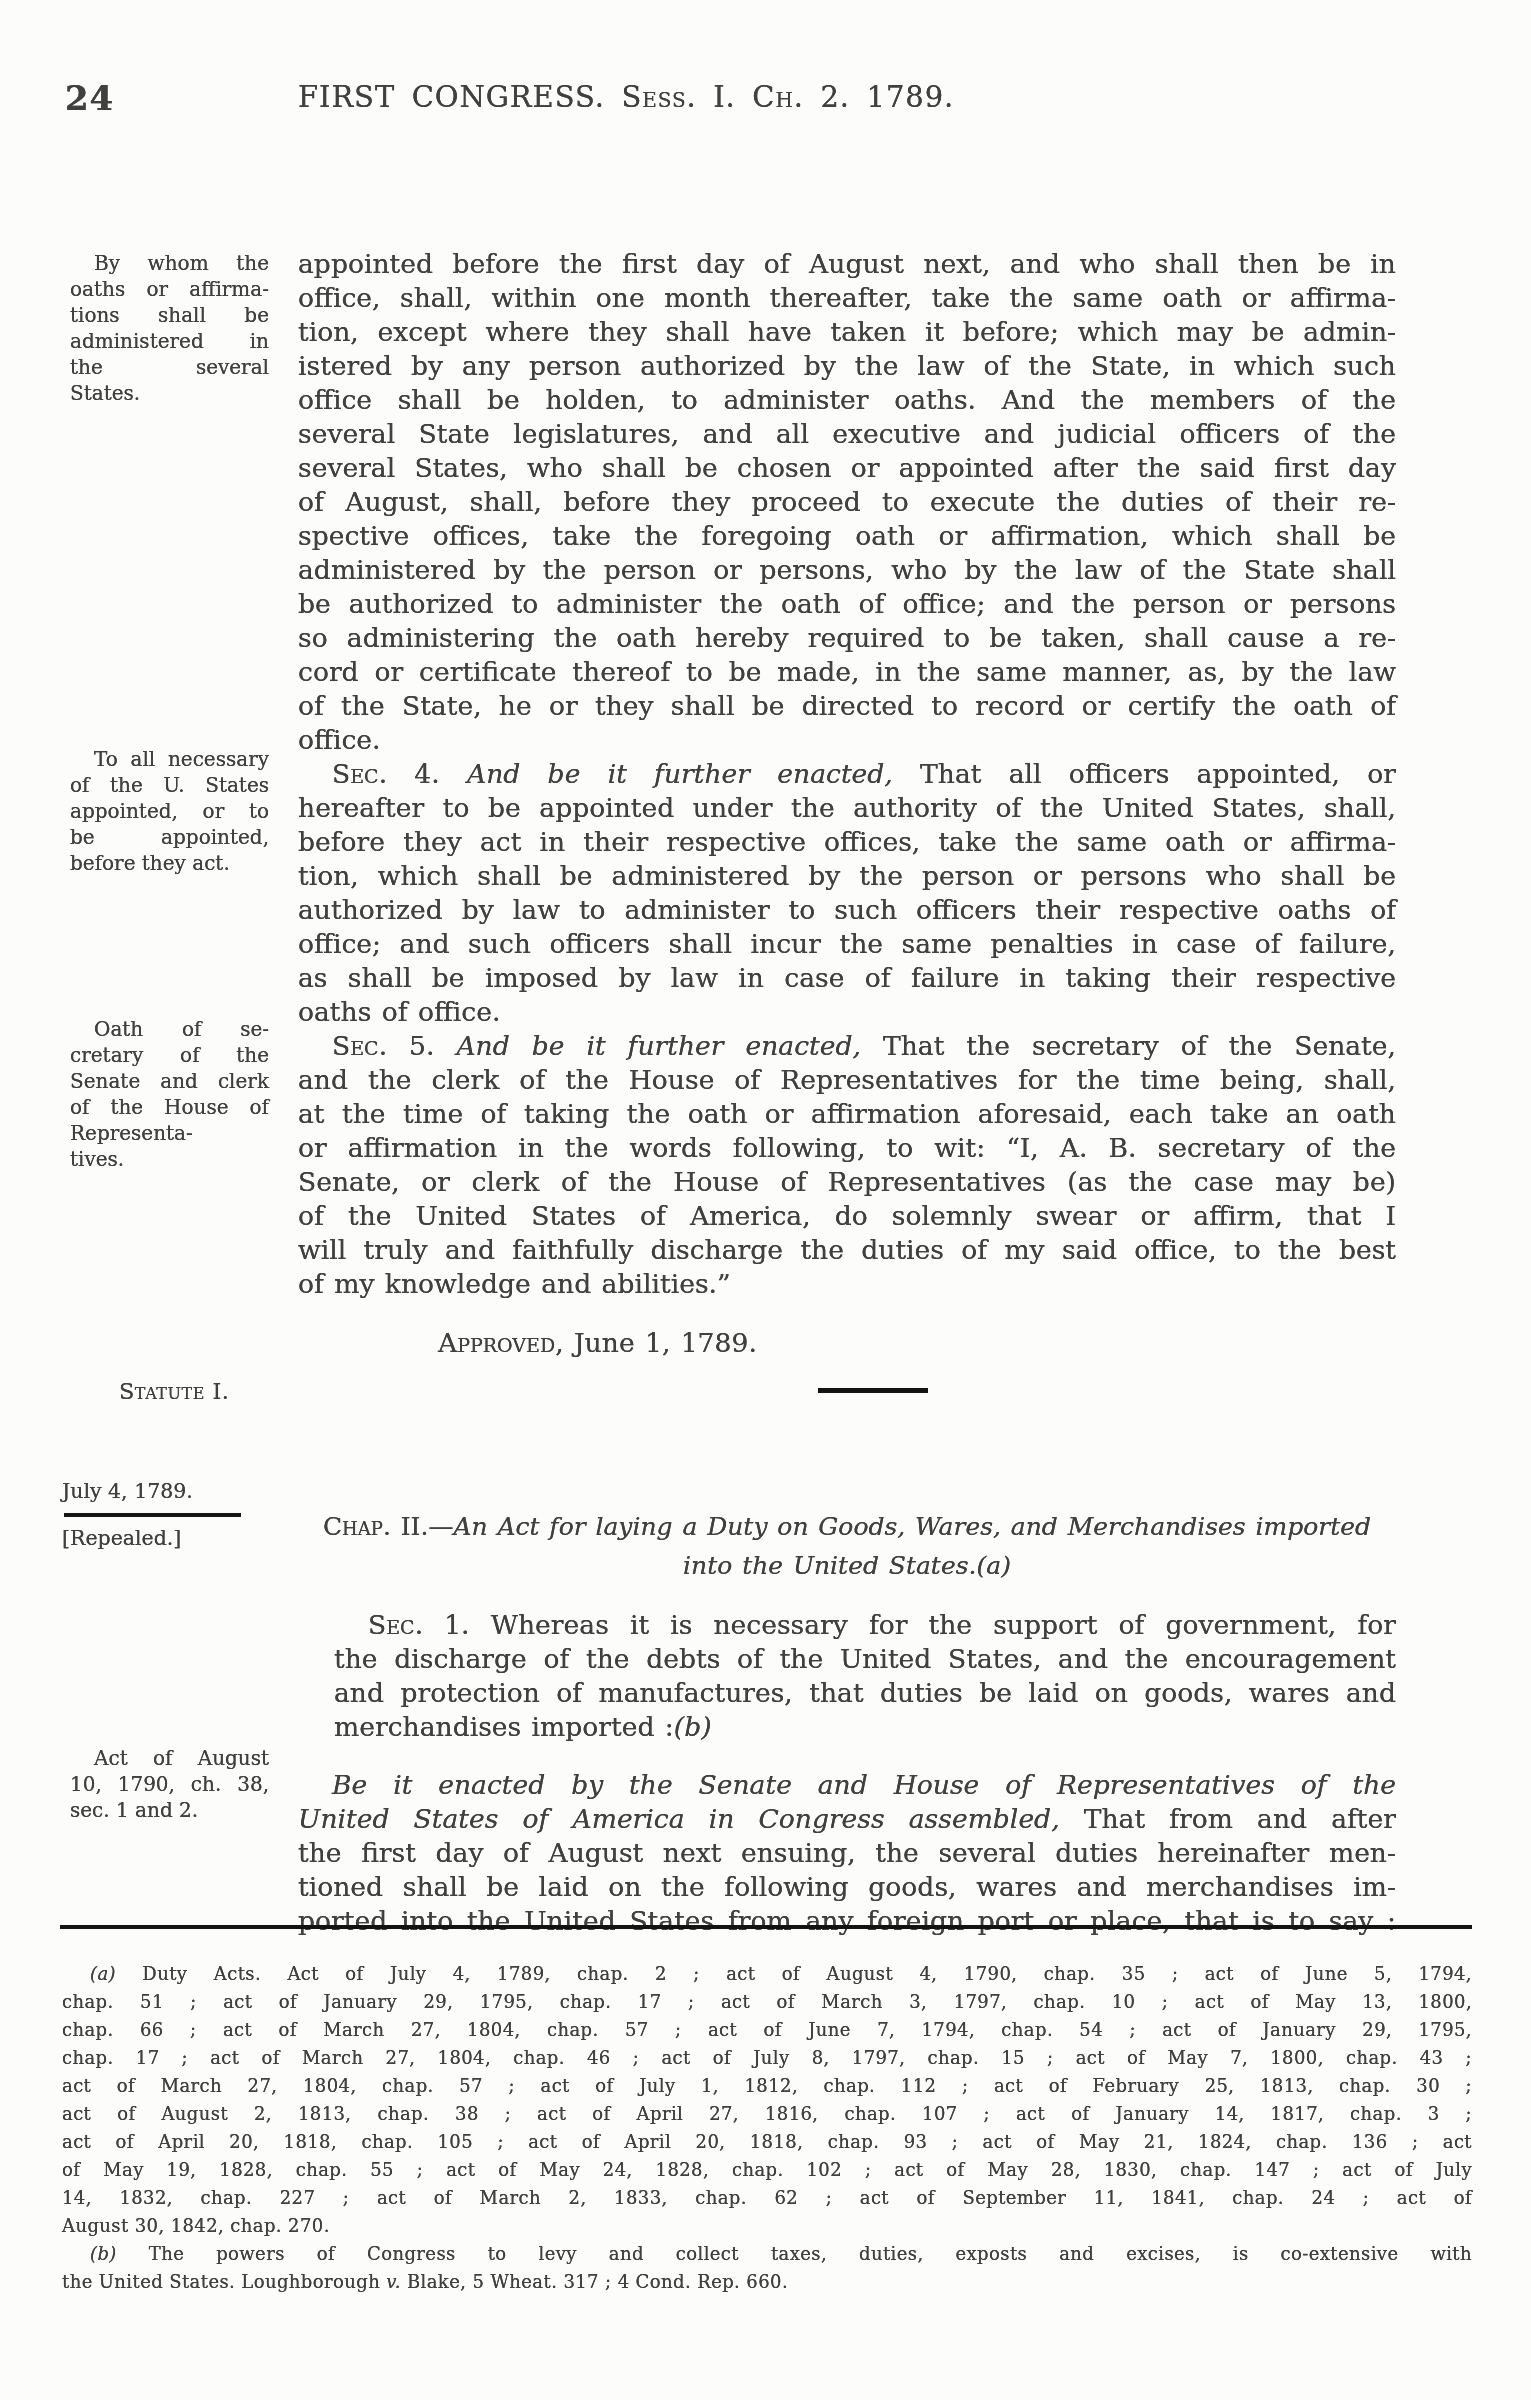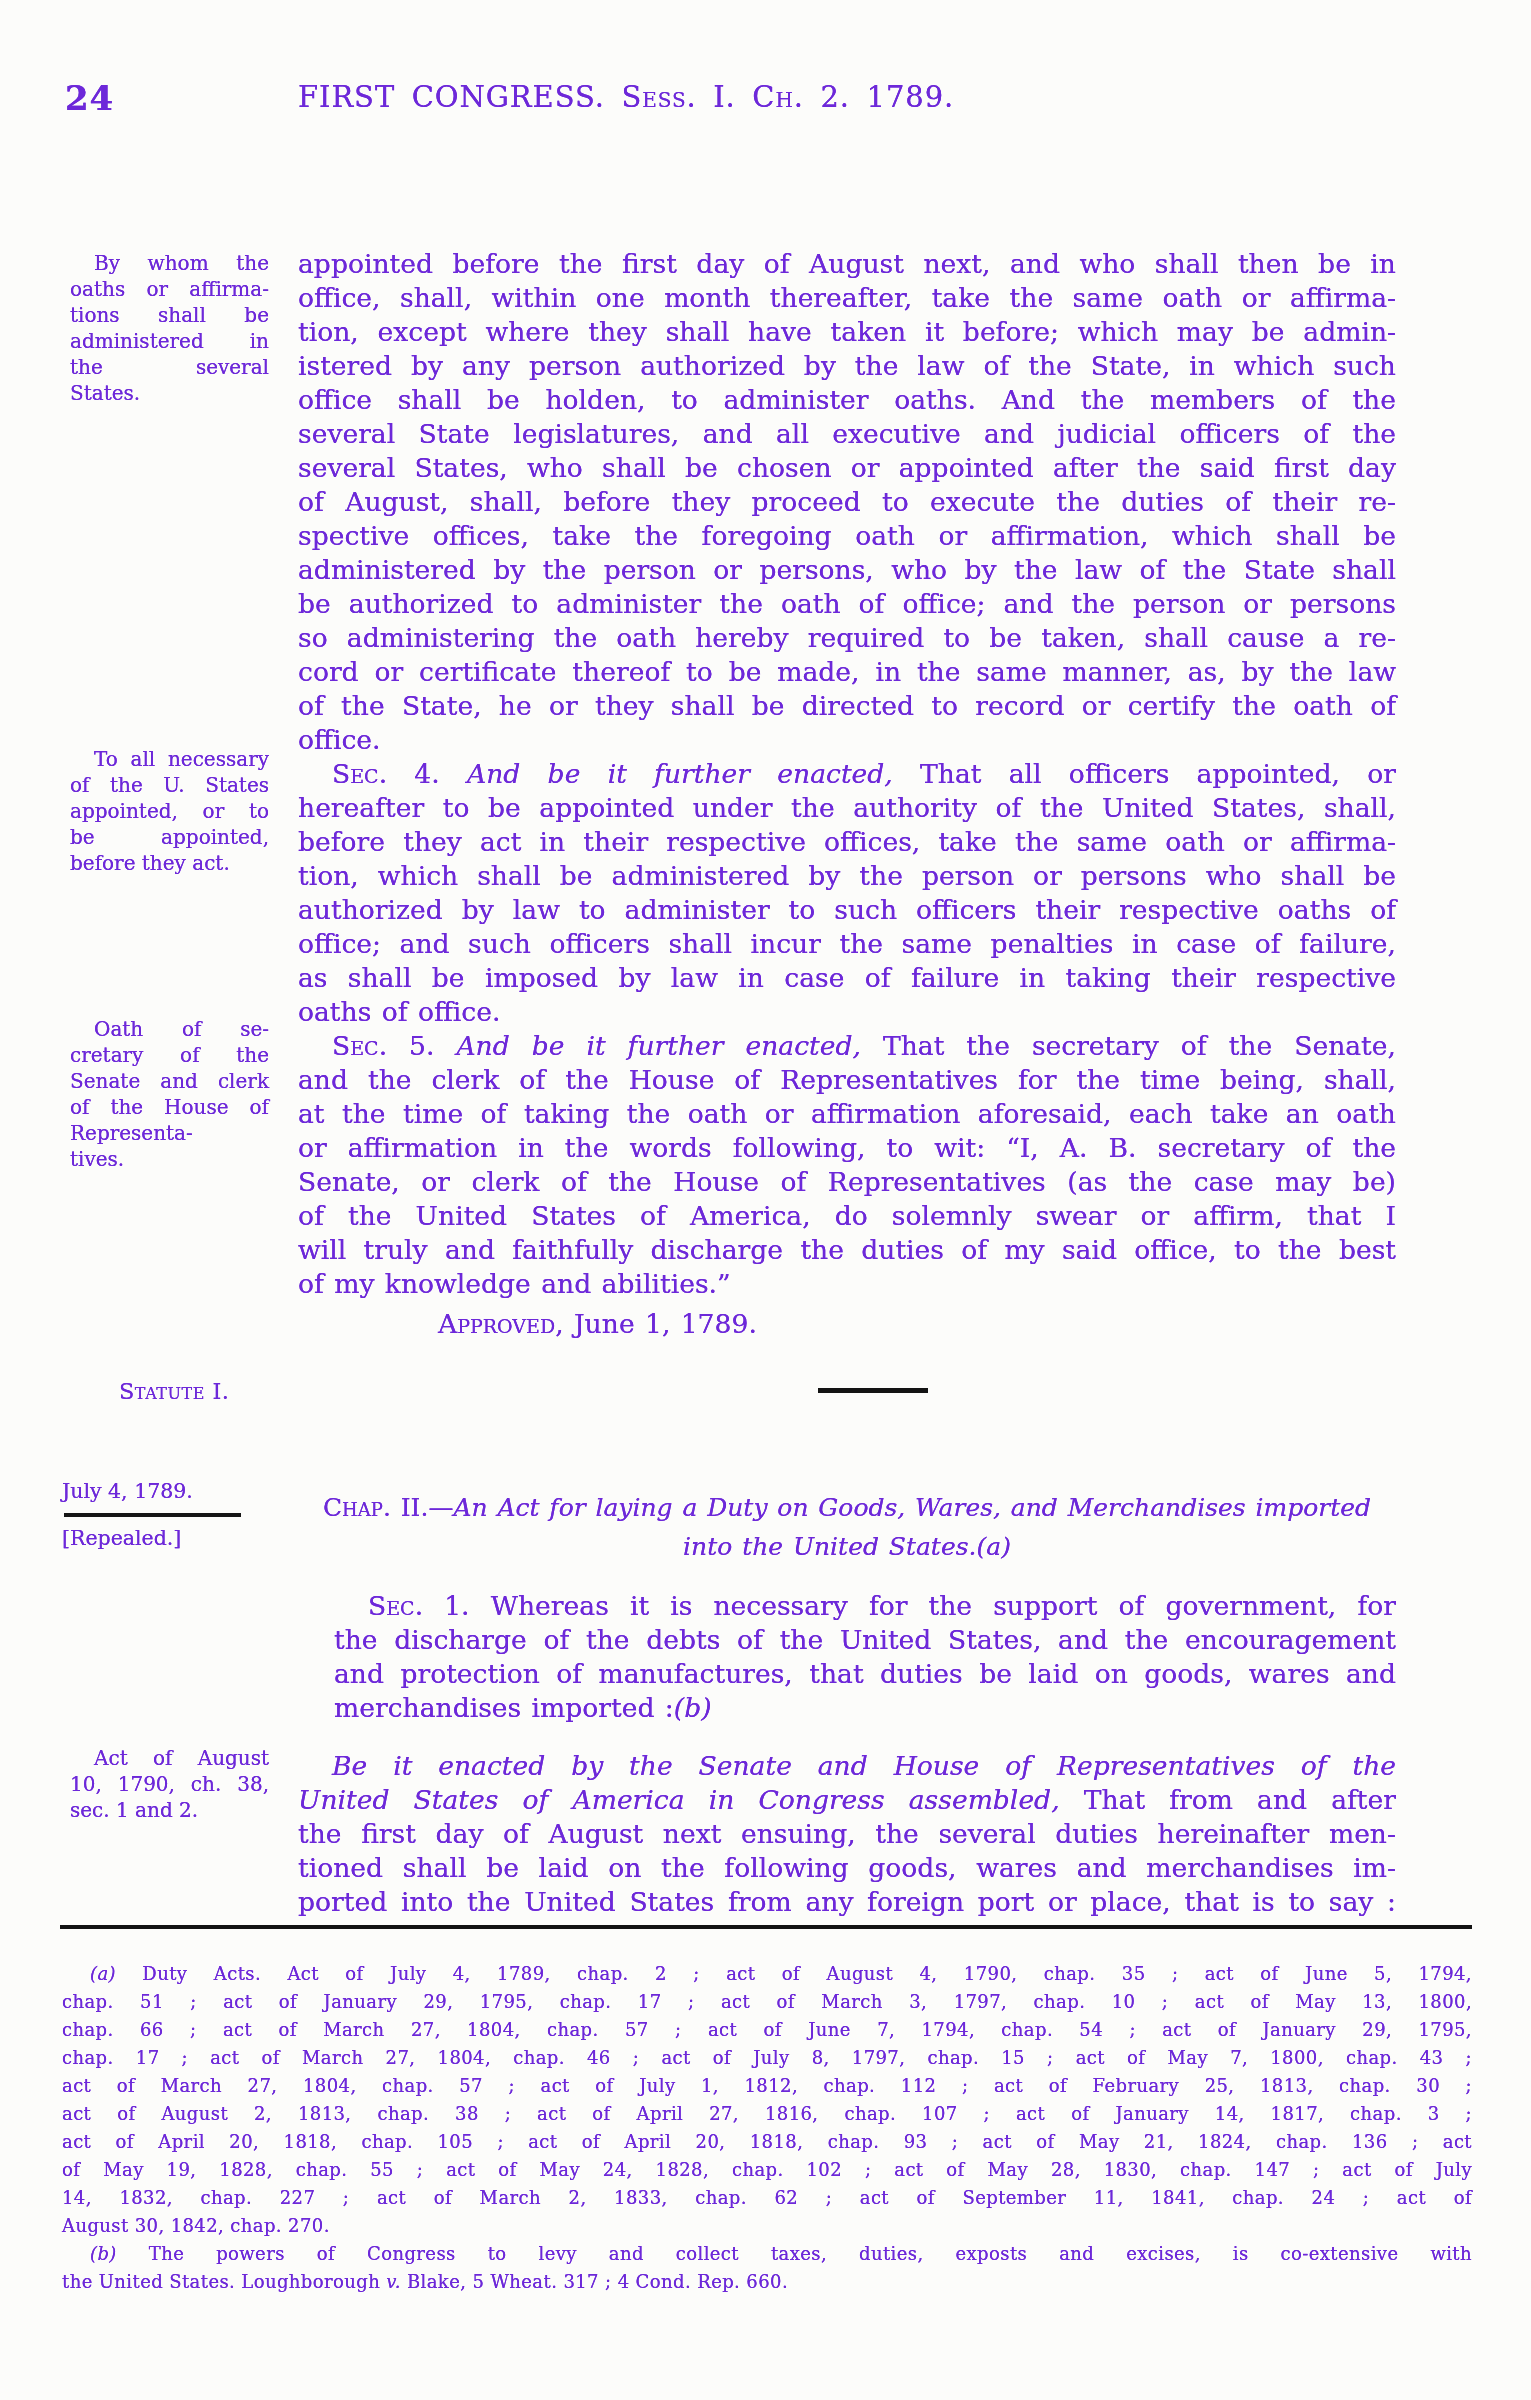--- a/index.html
+++ b/index.html
@@ -1,32 +1,32 @@
 <!DOCTYPE html>
 <html style="font-size:15px"><head>
 <meta charset="utf-8">
 <style>
   html,body{margin:0;padding:0;background:#e8e8e6;}
   .page{
     position:relative;width:1532px;height:2400px;background:#fcfcfa;
-    font-family:"DejaVu Serif","Liberation Serif",serif;color:#6d28d9;
+    font-family:"DejaVu Serif","Liberation Serif",serif;color:#404040;
     overflow:hidden;text-shadow:0 0 0.4px currentColor;
   }
   .sc{font-variant:small-caps;}
   .i{font-style:italic;}
   .tline{text-align:justify;text-align-last:justify;}
   .tline.last{text-align-last:left;}
   .tline.ind1{text-indent:var(--i1,30px);}
   .tline.ind2{text-indent:var(--i2,140px);}
   .pageno{position:absolute;left:65px;top:78px;font-size:34px;font-weight:bold;letter-spacing:0.9px;}
   .runhead{position:absolute;left:298px;top:80px;width:1098px;text-align:center;text-align-last:center;
     font-size:29px;word-spacing:6.5px;letter-spacing:0.9px;}
   .main{position:absolute;left:298px;top:247px;width:1098px;font-size:26.6px;line-height:34px;
     word-spacing:1.9px;--i1:34px;--i2:140px;}
-  .approved{margin-top:6px;}
+  .approved{margin-top:25px;}
   .chap-heading{margin-top:147px;font-size:25px;line-height:39px;}
   .chap-heading .tline{text-align:center;text-align-last:center;}
   .sec1-block{margin-top:23px;margin-left:36px;}
   .enacting-block{margin-top:24px;line-height:34px;}
   .mnote{position:absolute;left:70px;width:199px;font-size:20px;line-height:26px;--i1:24px;}
   .mnote-admin{top:250px;}
   .mnote-officers{top:746px;}
   .mnote-secretary{top:1016px;}
   .mnote-date{top:1478px;left:62px;width:209px;font-size:20.5px;}
   .mnote-act{top:1745px;}

